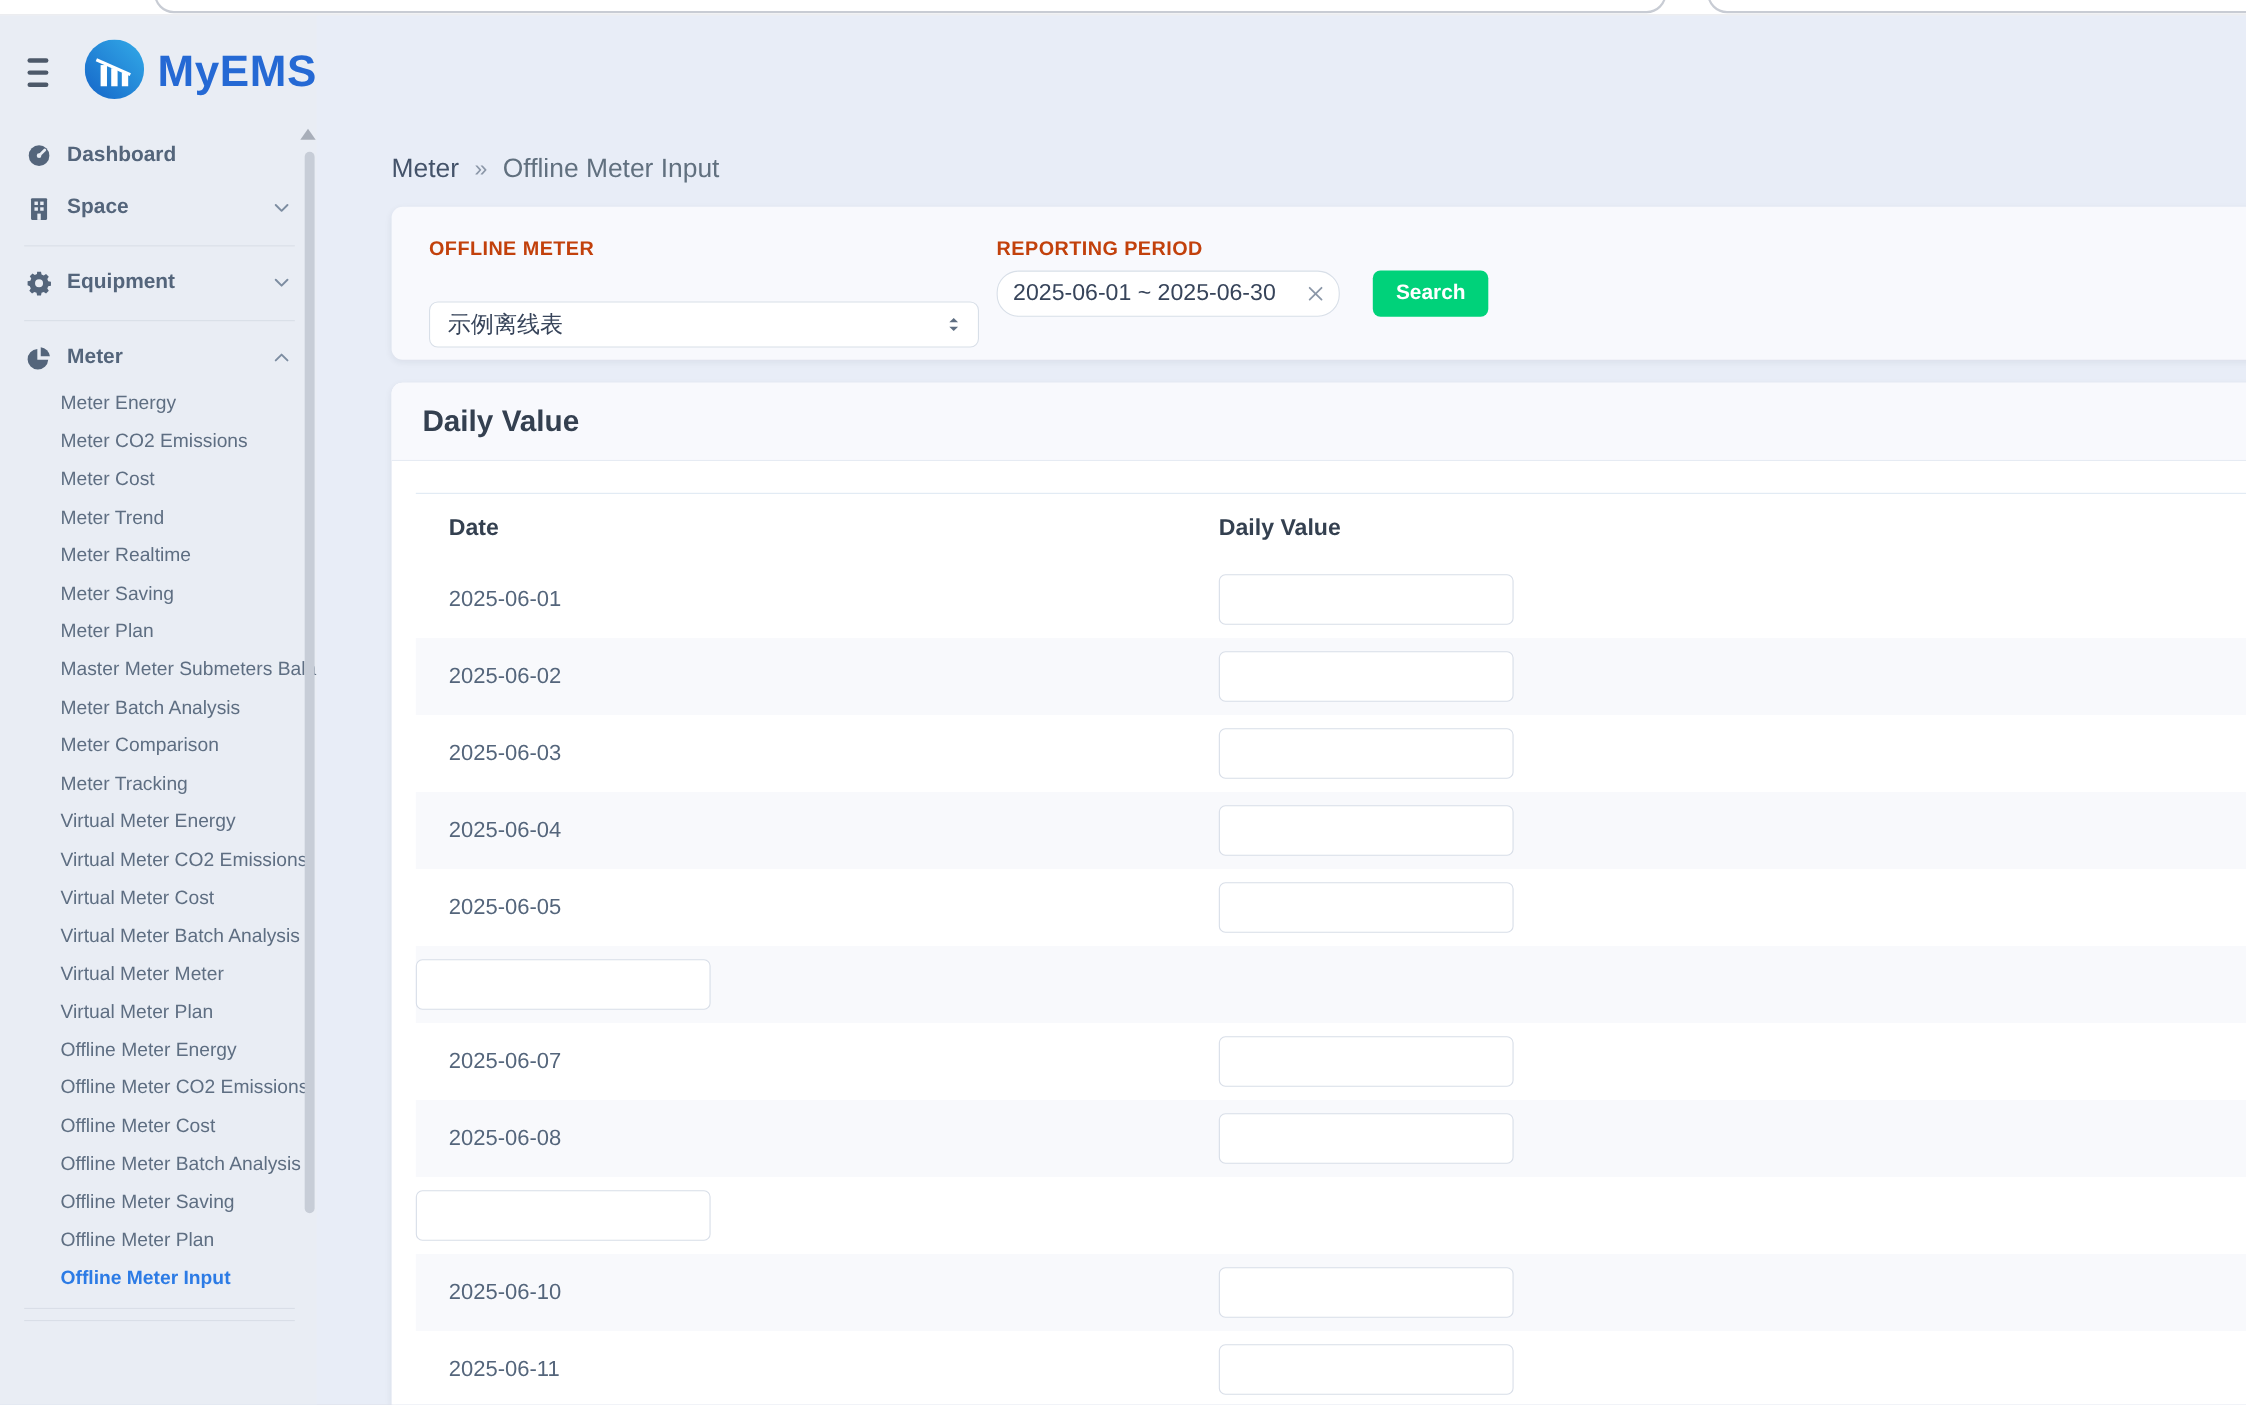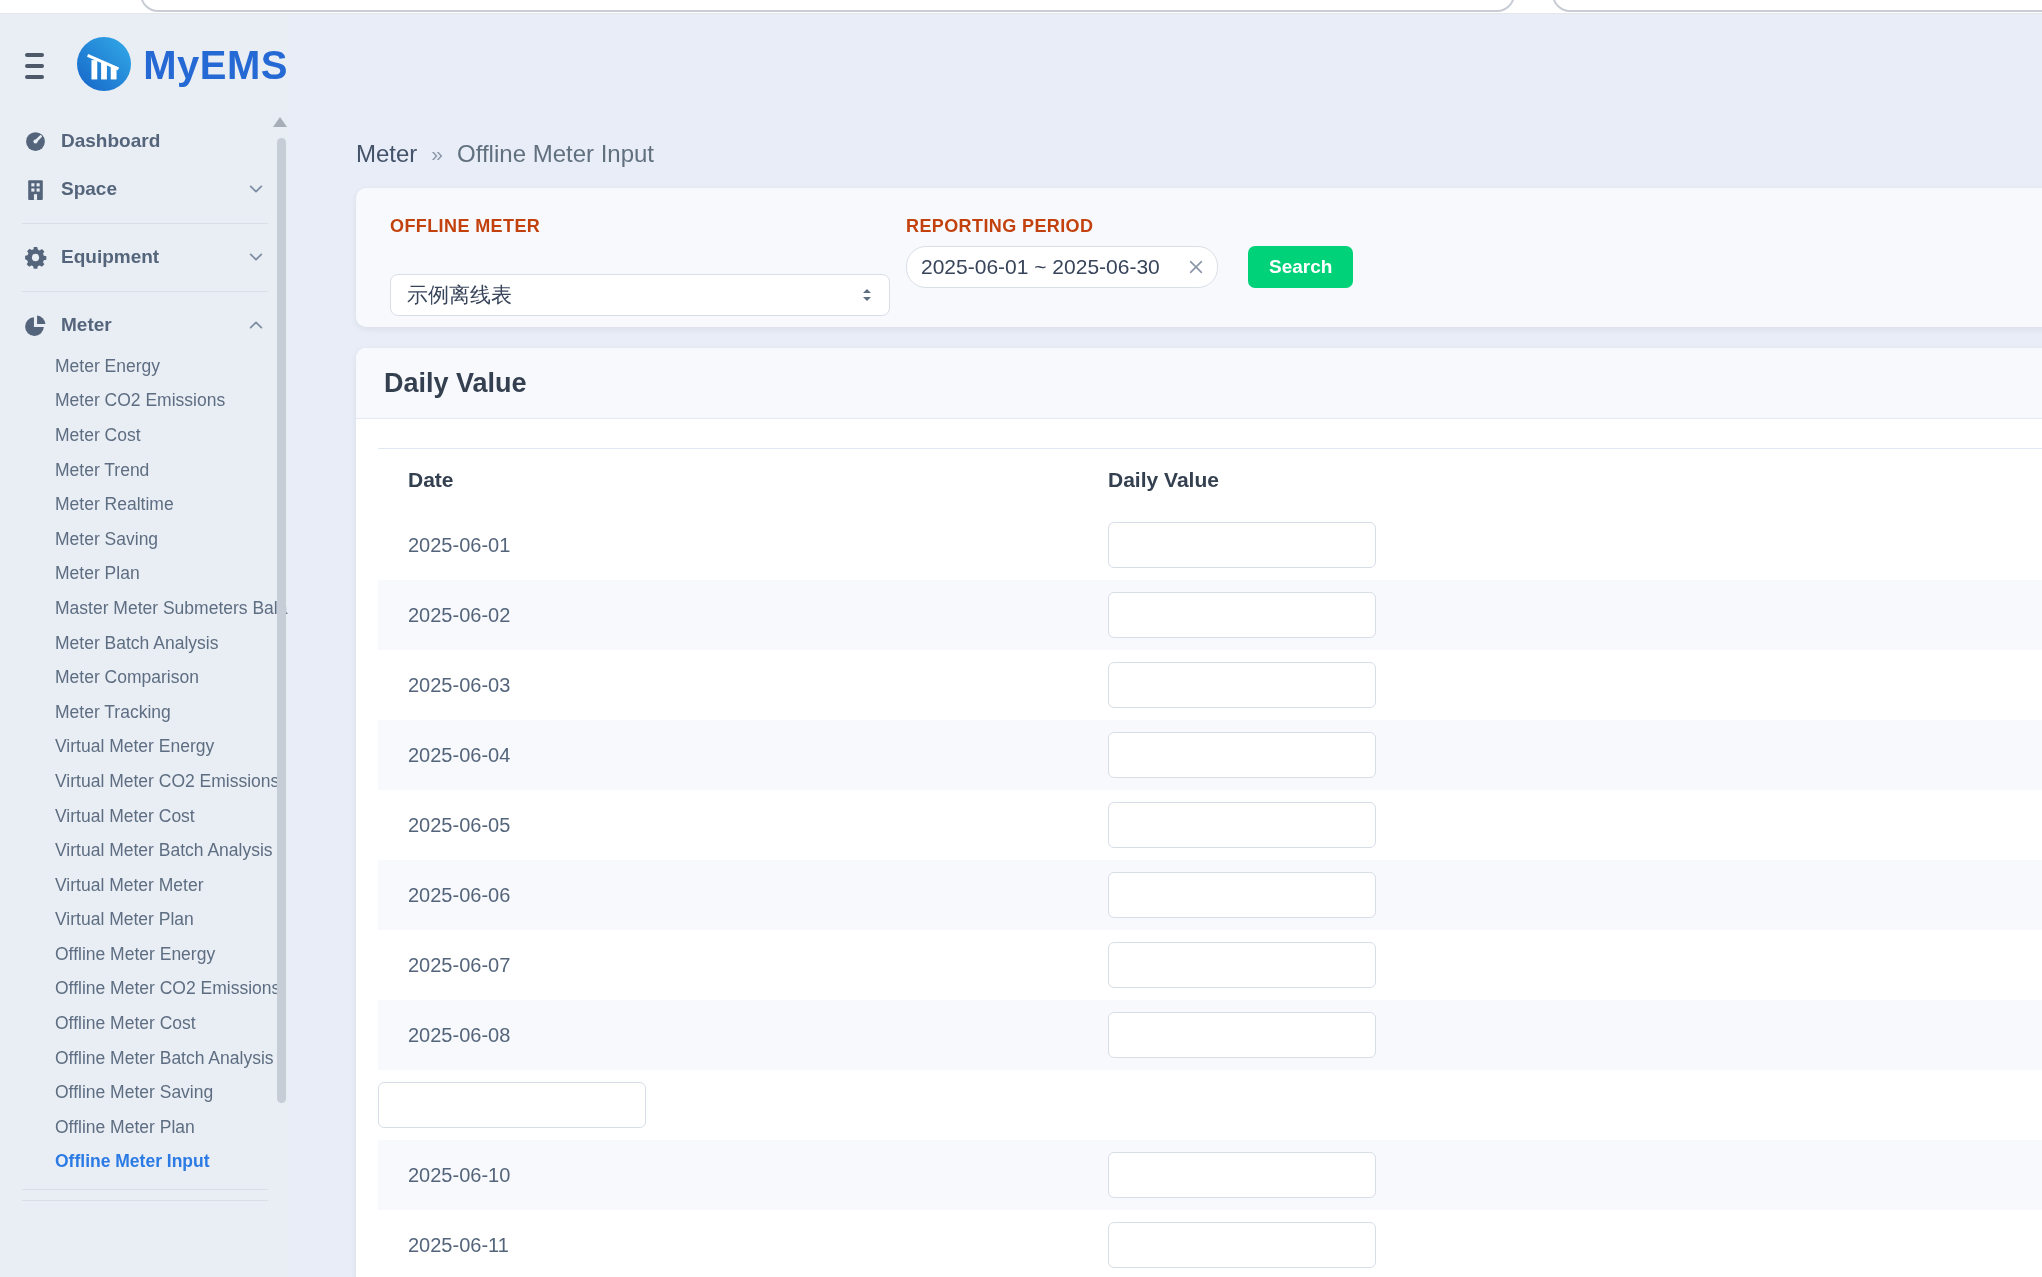--- a/index.html
+++ b/index.html
@@ -256,21 +256,20 @@
       </div>
       <div class="trow alt">
         <div class="col-date">2025-06-04</div>
         <div class="col-val"><input class="dv-input" type="text" value="" style=""></div>
       </div>
       <div class="trow">
         <div class="col-date">2025-06-05</div>
         <div class="col-val"><input class="dv-input" type="text" value="" style=""></div>
       </div>
       <div class="trow alt">
-        <div class="col-date">2025-06-06</div>
         <div class="col-val"><input class="dv-input" type="text" value="" style=""></div>
       </div>
       <div class="trow">
         <div class="col-date">2025-06-07</div>
         <div class="col-val"><input class="dv-input" type="text" value="" style=""></div>
       </div>
       <div class="trow alt">
         <div class="col-date">2025-06-08</div>
         <div class="col-val"><input class="dv-input" type="text" value="" style=""></div>
       </div>

